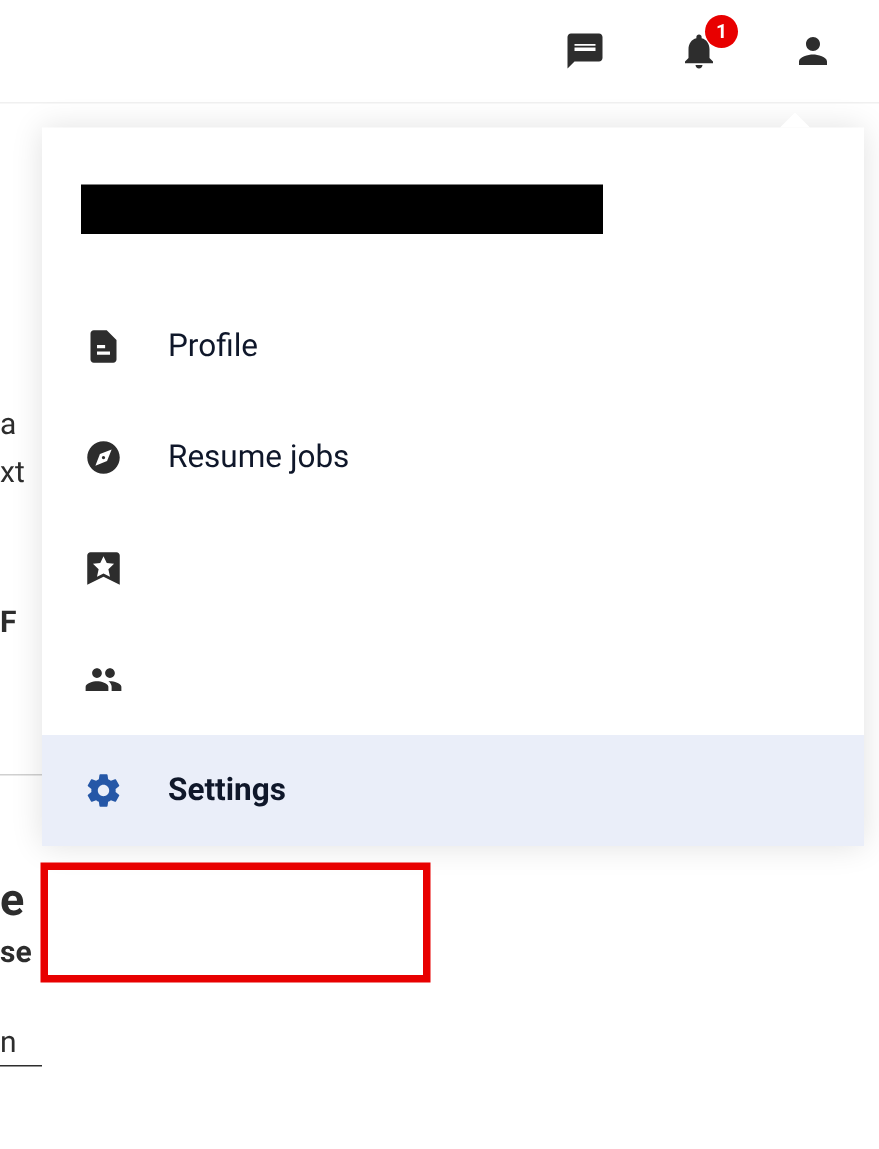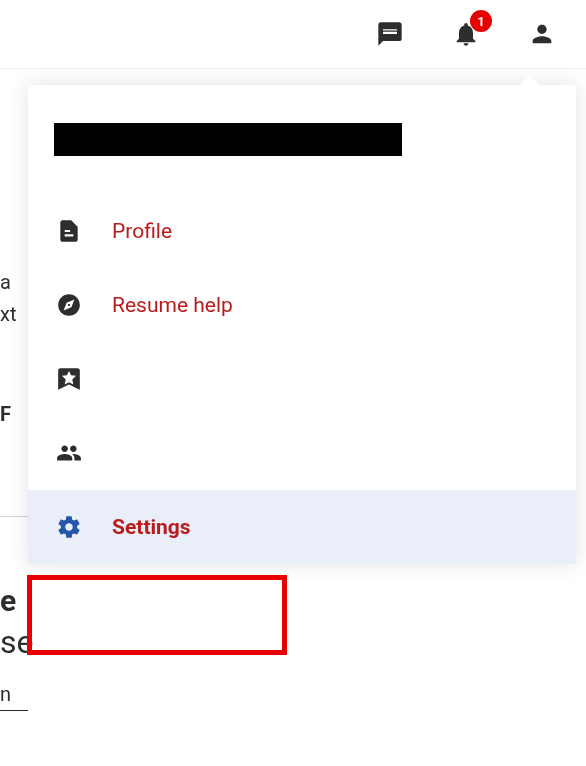--- a/index.html
+++ b/index.html
@@ -53,21 +53,21 @@
       left: 0;
       color: #2d2d2d;
       font-size: 20px;
       line-height: 1.4;
       z-index: 0;
     }
     .bg-text.t1 { top: 268px; }
     .bg-text.t2 { top: 300px; text-align: right; }
     .bg-text.t3 { top: 400px; font-weight: bold; }
     .bg-text.t4 { top: 580px; font-size: 30px; font-weight: bold; }
-    .bg-text.t5 { top: 620px; font-size: 32px; font-weight: normal; }
+    .bg-text.t5 { top: 620px; font-size: 20px; font-weight: bold; }
     .bg-text.t6 { top: 680px; }
     .bg-hr {
       position: absolute;
       left: 0;
       width: 28px;
       height: 1px;
       background: #2d2d2d;
       z-index: 0;
     }
     .bg-hr.h1 { top: 710px; }
@@ -111,21 +111,21 @@
     }
 
     .menu { list-style: none; }
     .menu-item {
       display: flex;
       align-items: center;
       padding: 24px 28px;
       gap: 30px;
       cursor: pointer;
       font-size: 21px;
-      color: #b91c1c;
+      color: #0f172a;
       position: relative;
     }
     .menu-item svg { width: 26px; height: 26px; fill: #2d2d2d; flex-shrink: 0; }
     .menu-item.highlighted {
       background: #eaeef9;
       font-weight: bold;
     }
     .menu-item.highlighted svg { fill: #2557a7; }
     .menu-item .label { flex: 1; }
 
@@ -185,21 +185,21 @@
           <path d="M14 2H6c-1.1 0-2 .9-2 2v16c0 1.1.9 2 2 2h12c1.1 0 2-.9 2-2V8l-6-6zM6 20V4h7v5h5v11H6z" opacity="0"></path>
           <path d="M6 2c-1.1 0-2 .9-2 2v16c0 1.1.9 2 2 2h12c1.1 0 2-.9 2-2V8l-6-6H6zm7 11H8v-2h5v2zm3 4H8v-2h8v2z"></path>
         </svg>
       <span class="label">Profile</span>
     </li>
 
     <li class="menu-item">
       <svg viewBox="0 0 24 24">
           <path d="M12 2C6.48 2 2 6.48 2 12s4.48 10 10 10 10-4.48 10-10S17.52 2 12 2zm2.19 12.19L7 17l2.81-7.19L17 7l-2.81 7.19zM12 11c-.55 0-1 .45-1 1s.45 1 1 1 1-.45 1-1-.45-1-1-1z"></path>
         </svg>
-      <span class="label">Resume help</span>
+      <span class="label">Resume jobs</span>
     </li>
 
 
     <li class="menu-item">
       <svg viewBox="0 0 24 24">
           <path d="M20 2H4v16l8-4 8 4V2zm-8 11l-3.5 2 1-4L6 8.5l4-.3L12 4.5l2 3.7 4 .3-3.5 2.5 1 4L12 13z" opacity="0"></path>
           <path d="M20 2H4c-1.1 0-2 .9-2 2v18l10-5 10 5V4c0-1.1-.9-2-2-2zm-8 13l-4 2 1-4.5L5.5 9l4.5-.4L12 4.5l2 4.1 4.5.4-3.5 3.5 1 4.5-4-2z"></path>
         </svg>
     </li>
 

